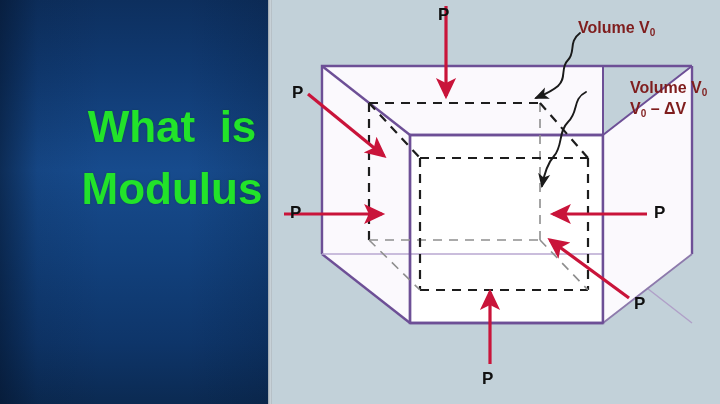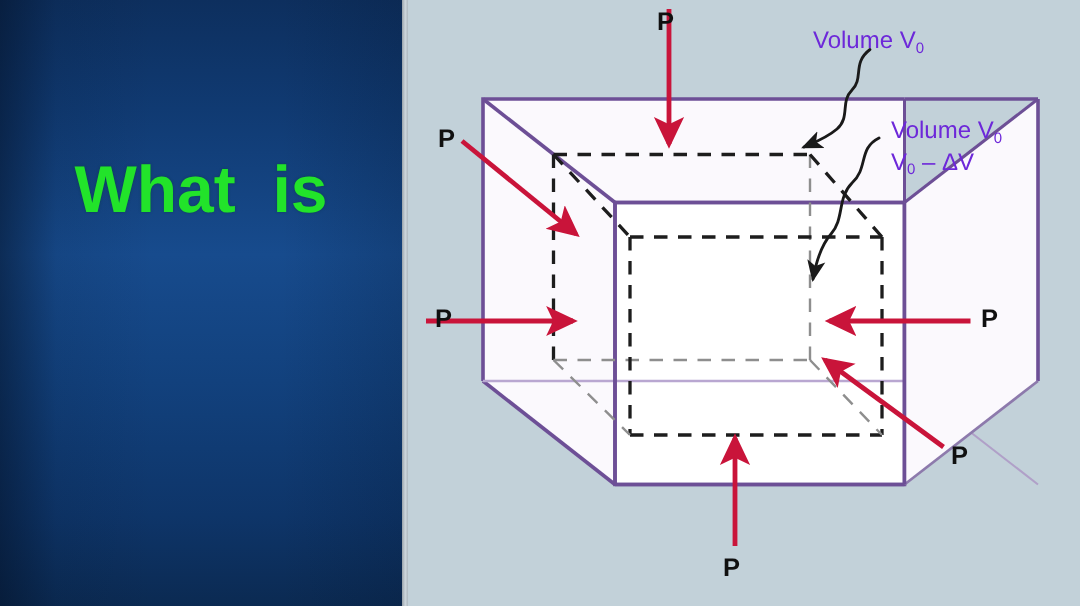--- a/index.html
+++ b/index.html
@@ -51,20 +51,21 @@
     top: 96px;
     width: 268px;
     text-align: center;
     color: #22E32A;
     font-weight: bold;
     font-size: 44px;
     line-height: 62px;
     letter-spacing: 0px;
     z-index: 2;
     text-shadow: 0 0 2px rgba(0,60,0,0.35);
+    padding-left: 38px;
   }
   #title-text .line { display: block; white-space: pre; }
 
   
   #panel-divider {
     position: absolute;
     left: 268px; top: 0;
     width: 4px; height: 404px;
     background: linear-gradient(90deg, #9aa3ab 0%, #cdd6dc 55%, #aeb8bf 100%);
   }
@@ -90,41 +91,43 @@
   .plabel {
     position: absolute;
     color: #101010;
     font-weight: bold;
     font-size: 17px;
     line-height: 17px;
     white-space: pre;
   }
   .vlabel {
     position: absolute;
-    color: #6d28d9;
-    font-weight: normal;
+    color: #7f1d1d;
+    font-weight: bold;
     font-size: 16px;
     line-height: 19px;
     white-space: pre;
+    margin-left: 36px;
   }
   .vlabel sub {
     font-size: 10px;
     vertical-align: baseline;
     position: relative;
     top: 3px;
   }
 </style>
 </head>
 <body>
 
 <div id="root">
 
   <div id="title-panel">
     <div id="title-text">
       <span class="line">What  is</span>
+      <span class="line">Modulus</span>
     </div>
   </div>
 
   <div id="panel-divider"></div>
 
   <div id="diagram-panel">
 
     <svg id="diagram-svg" viewBox="0 0 448 404">
       <defs>
         <marker id="ah-red" markerWidth="7" markerHeight="7" refX="5.6" refY="3.5" orient="auto" markerUnits="strokeWidth">

